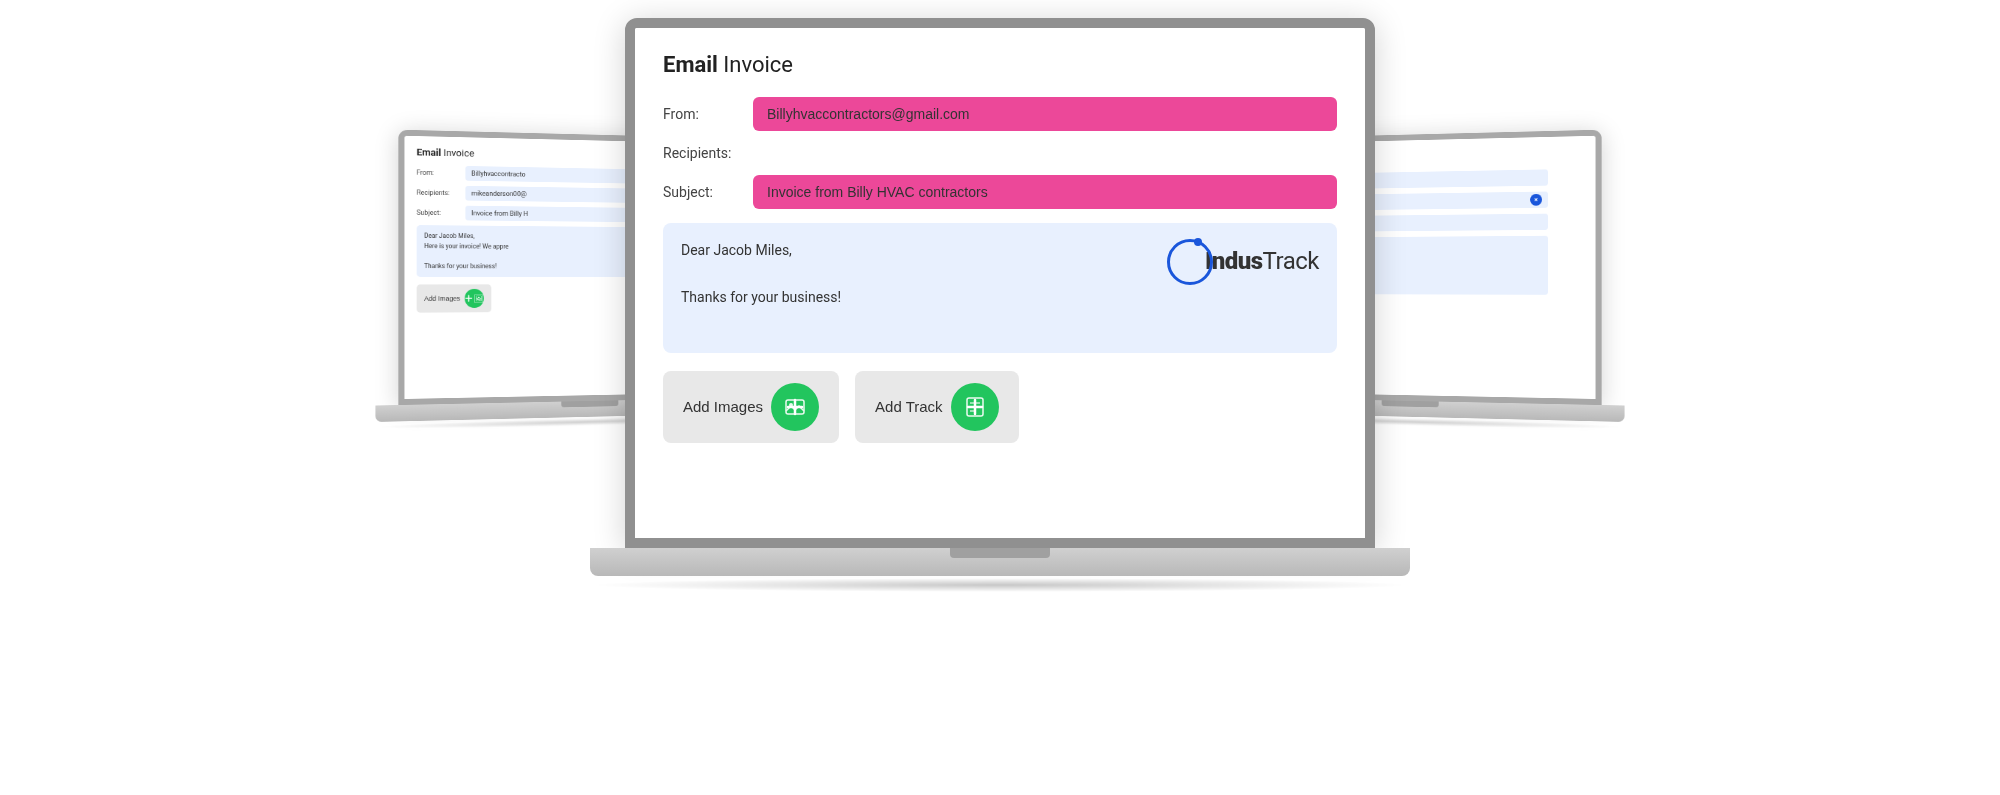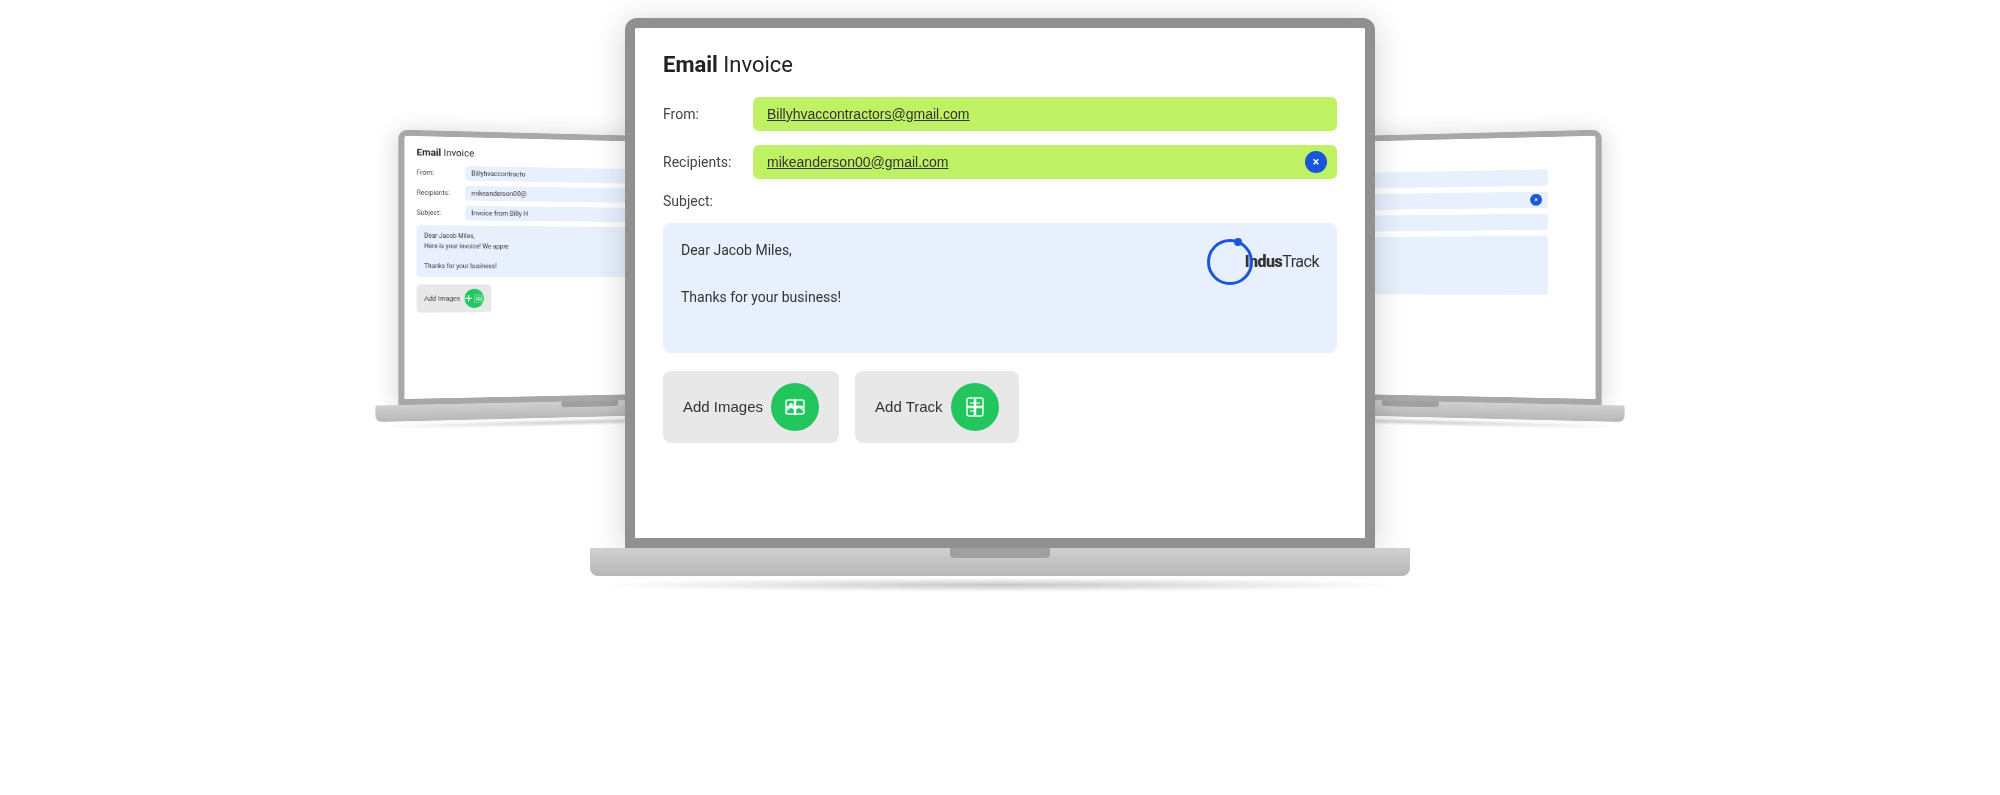--- a/index.html
+++ b/index.html
@@ -172,28 +172,27 @@
       flex-shrink: 0;
     }
 
     .form-input-wrap {
       flex: 1;
       position: relative;
     }
 
     .form-input {
       width: 100%;
-      background: #bef264;
+      background: #ec4899;
       border: none;
       border-radius: 6px;
       padding: 9px 14px;
       font-size: 14px;
       color: #333;
       outline: none;
-      text-decoration: underline;
     }
 
     .form-input-x {
       position: absolute;
       right: 10px;
       top: 50%;
       transform: translateY(-50%);
       background: #1a56db;
       color: #fff;
       border-radius: 50%;
@@ -245,21 +244,21 @@
       width: 8px;
       height: 8px;
       background: #1a56db;
       border-radius: 50%;
       position: absolute;
       top: -4px;
       right: 8px;
     }
 
     .indus-text {
-      font-size: 16px;
+      font-size: 24px;
       font-weight: 600;
       color: #333;
       letter-spacing: -0.5px;
     }
 
     .indus-track {
       font-weight: 400;
       color: #333;
     }
 
@@ -509,28 +508,27 @@
 
         <div class="form-row">
           <span class="form-label">From:</span>
           <div class="form-input-wrap">
             <input class="form-input" type="text" readonly="" value="Billyhvaccontractors@gmail.com" style="">
           </div>
         </div>
 
         <div class="form-row">
           <span class="form-label">Recipients:</span>
-          <div class="form-input-wrap">
-            <input class="form-input" type="text" style="padding-right: 40px;" readonly="" value="mikeanderson00@gmail.com">
-            <div class="form-input-x">×</div>
-          </div>
         </div>
 
         <div class="form-row">
           <span class="form-label">Subject:</span>
+          <div class="form-input-wrap">
+            <input class="form-input" type="text" readonly="" value="Invoice from Billy HVAC contractors" style="">
+          </div>
         </div>
 
         <div class="email-body-box">
           <div class="email-body-text">
             <div>Dear Jacob Miles,</div>
             <div>&nbsp;</div>
             <div>Thanks for your business!</div>
           </div>
 
           <div class="industrtrack-logo">

